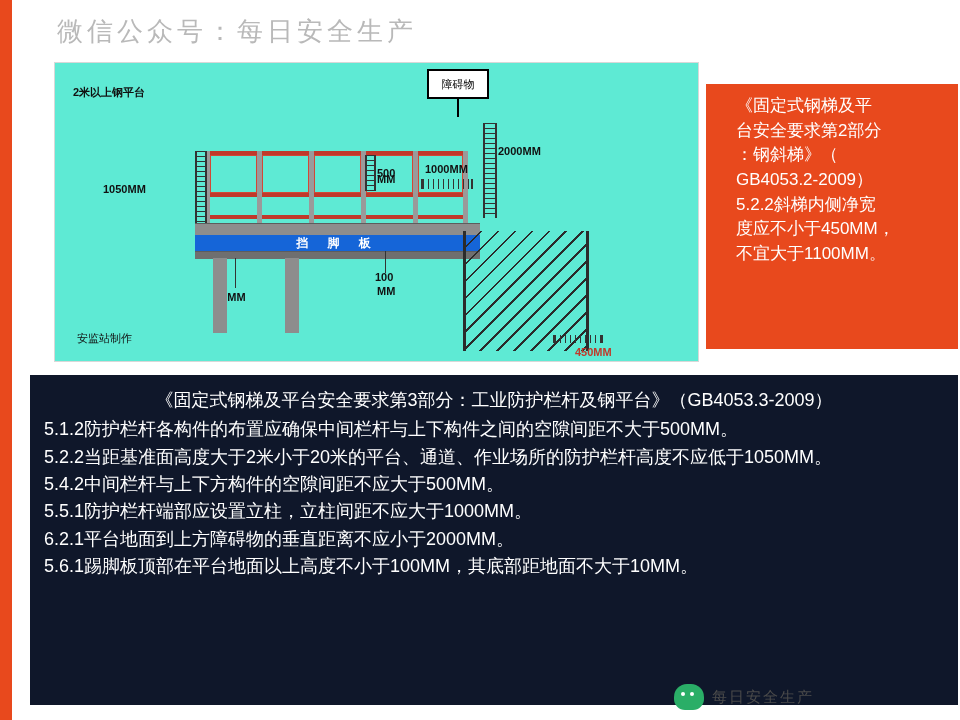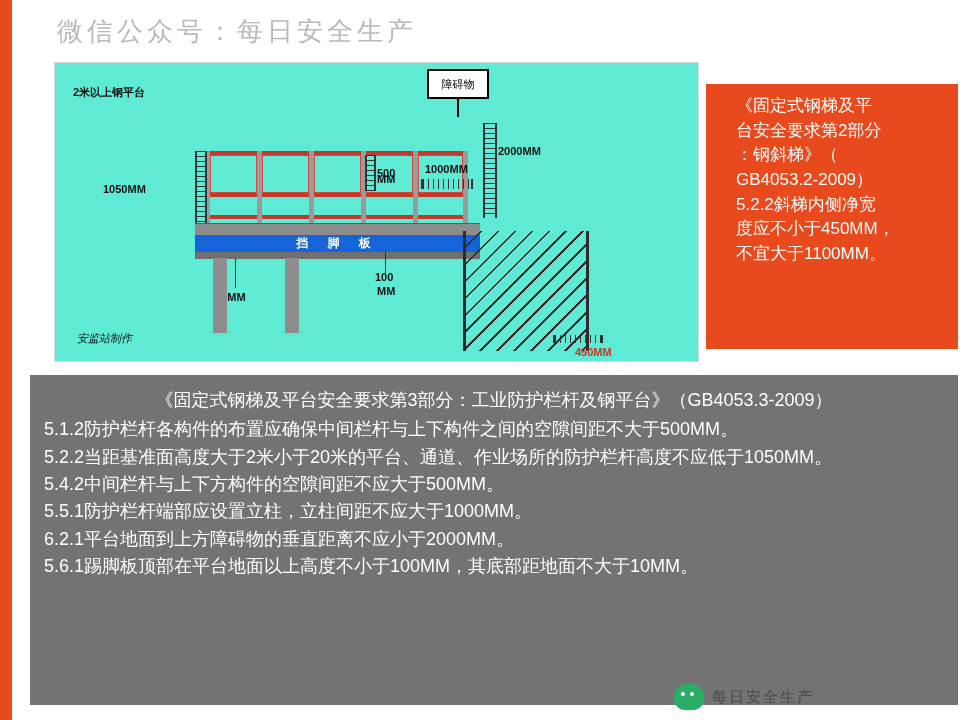--- a/index.html
+++ b/index.html
@@ -47,21 +47,21 @@
   .illus .lbl {
     position: absolute;
     font-size: 11px;
     color: #111;
     font-family: "Liberation Sans", sans-serif;
     white-space: nowrap;
   }
   .lbl-bold { font-weight: bold; }
 
   .plat-top-label { left: 18px; top: 22px; font-weight: bold; font-size: 12px; }
-  .maker-label { left: 22px; top: 268px; font-size: 12px; font-style: italic; }
+  .maker-label { left: 22px; top: 268px; font-size: 12px; }
 
   
   .obstacle {
     position: absolute;
     left: 372px;
     top: 6px;
     width: 62px;
     height: 30px;
     border: 2px solid #000;
     background: #fff;
@@ -149,21 +149,21 @@
     line-height: 1.45;
   }
 
   
   .callout-bottom {
     position: absolute;
     left: 18px;
     top: 375px;
     width: 928px;
     height: 330px;
-    background: #737373;
+    background: #0f172a;
     color: #ffffff;
     box-sizing: border-box;
     padding: 12px 14px;
     font-family: "Liberation Sans", sans-serif;
     font-size: 18px;
     line-height: 1.52;
   }
   .callout-bottom .title {
     text-align: center;
     margin-bottom: 2px;

